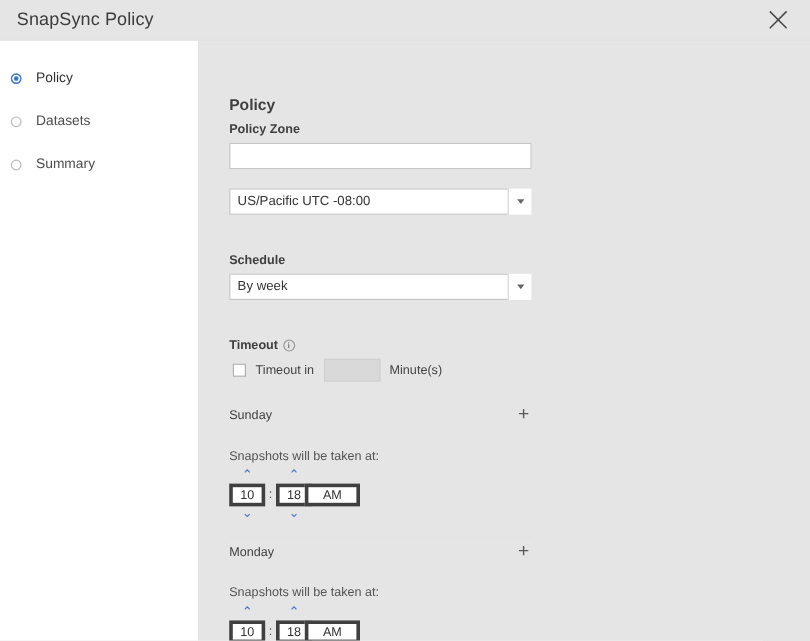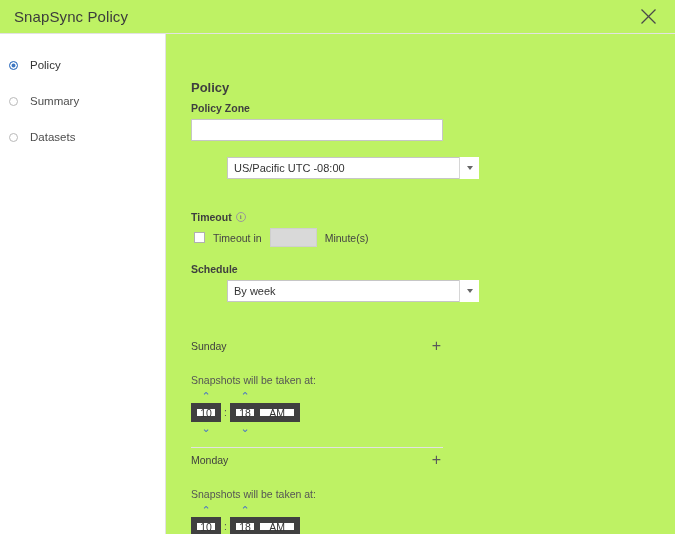--- a/index.html
+++ b/index.html
@@ -10,21 +10,21 @@
     overflow: hidden;
     background: #ffffff;
     font-family: "Liberation Sans", sans-serif;
     color: #333333;
     font-size: 12px;
   }
   .dialog {
     position: relative;
     width: 675px;
     height: 534px;
-    background: #bef264;
+    background: #e5e5e5;
     overflow: hidden;
   }
   
   .dlg-header {
     height: 33px;
     display: flex;
     align-items: center;
     justify-content: space-between;
     padding: 0 14px 0 14px;
   }
@@ -141,21 +141,20 @@
     color: #333;
     padding: 0 6px;
     outline: none;
     font-family: "Liberation Sans", sans-serif;
   }
   .field-block { margin-bottom: 16px; }
   .select-wrap {
     position: relative;
     width: 252px;
     height: 38px;
-    margin-left: 36px;
   }
   .select-box {
     width: 252px;
     height: 22px;
     border: 1px solid #c6c6c6;
     background: #fff;
     font-size: 11px;
     color: #333;
     display: flex;
     align-items: center;
@@ -240,21 +239,21 @@
     color: #4a76c4;
     font-size: 11px;
     line-height: 12px;
     height: 13px;
     cursor: pointer;
     user-select: none;
   }
   .spin-val {
     width: 30px;
     height: 19px;
-    border: 6px solid #404040;
+    border: 3px solid #404040;
     background: #fff;
     font-size: 10.5px;
     display: flex;
     align-items: center;
     justify-content: center;
     color: #333;
   }
   .spin-val.ampm { width: 46px; }
   .colon {
     width: 9px;
@@ -294,71 +293,71 @@
 
   <div class="dlg-body">
 
     <div class="sidebar">
       <div class="step active">
         <span class="step-radio"></span>
         <span class="step-label">Policy</span>
       </div>
       <div class="step">
         <span class="step-radio"></span>
-        <span class="step-label">Summary</span>
+        <span class="step-label">Datasets</span>
       </div>
       <div class="step">
         <span class="step-radio"></span>
-        <span class="step-label">Datasets</span>
+        <span class="step-label">Summary</span>
       </div>
     </div>
 
     <div class="main">
       <div class="scroll-region">
         <div class="main-inner">
 
           <div class="section-title">Policy</div>
 
           <div class="field-block">
             <div class="field-label">Policy Zone</div>
             <input class="text-input" type="text" value="" style="">
           </div>
 
           <div class="field-block">
             <div class="select-wrap">
               <div class="select-box">US/Pacific UTC -08:00</div>
               <div class="select-arrow">
                 <span class="caret-down"></span>
               </div>
-            </div>
-          </div>
-
-          <div class="field-block">
-            <div class="field-label">
-              <span>Timeout</span>
-              <span class="info-icon">i</span>
-            </div>
-            <div class="timeout-row">
-              <span class="checkbox"></span>
-              <span class="timeout-text">Timeout in</span>
-              <span class="timeout-input"></span>
-              <span class="timeout-text">Minute(s)</span>
             </div>
           </div>
 
           <div class="field-block">
             <div class="field-label">Schedule</div>
             <div class="select-wrap">
               <div class="select-box">By week</div>
               <div class="select-arrow">
                 <span class="caret-down"></span>
               </div>
             </div>
           </div>
 
+          <div class="field-block">
+            <div class="field-label">
+              <span>Timeout</span>
+              <span class="info-icon">i</span>
+            </div>
+            <div class="timeout-row">
+              <span class="checkbox"></span>
+              <span class="timeout-text">Timeout in</span>
+              <span class="timeout-input"></span>
+              <span class="timeout-text">Minute(s)</span>
+            </div>
+          </div>
+
           <div class="day-block">
             <div class="day-head">
               <span class="day-name">Sunday</span>
               <span class="plus-btn">+</span>
             </div>
             <div class="day-sub">Snapshots will be taken at:</div>
             <div class="time-spinner">
               <div class="spin-col">
                 <span class="chev">⌃</span>
                 <span class="spin-val">10</span>

